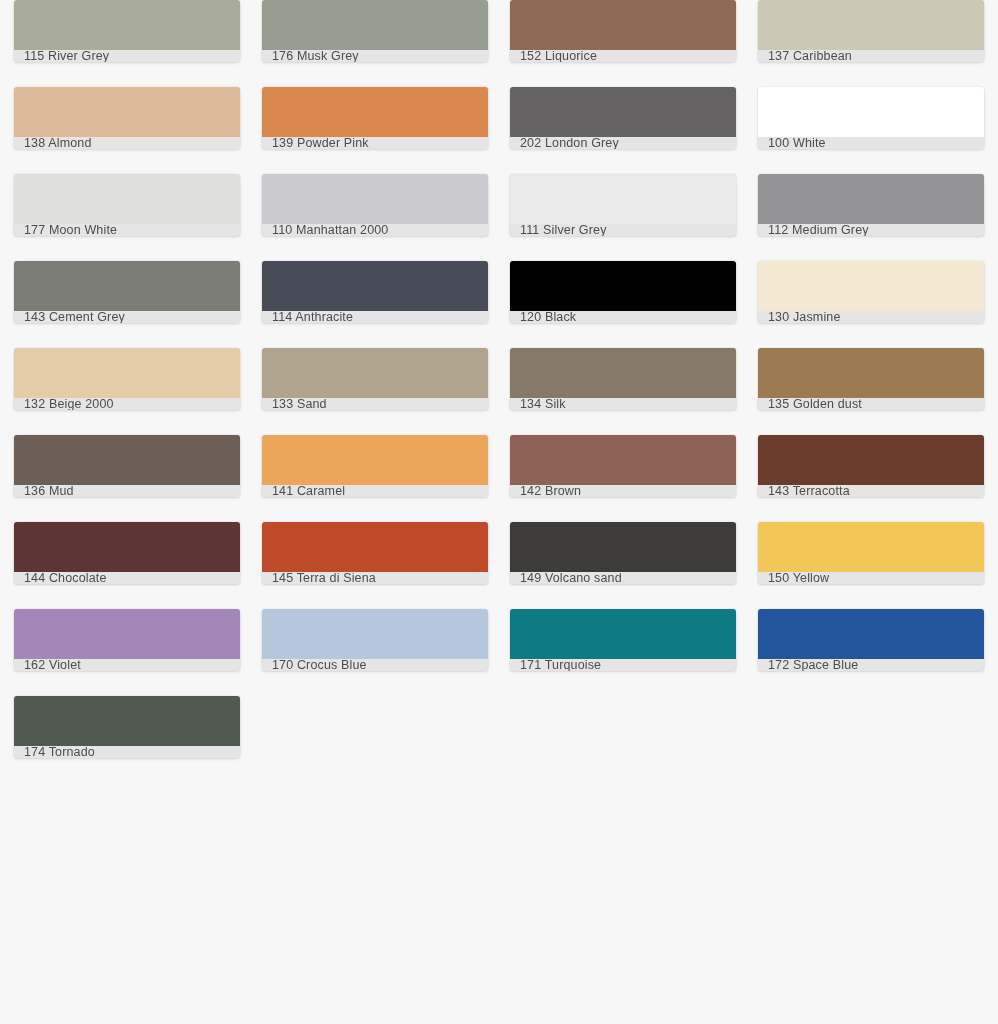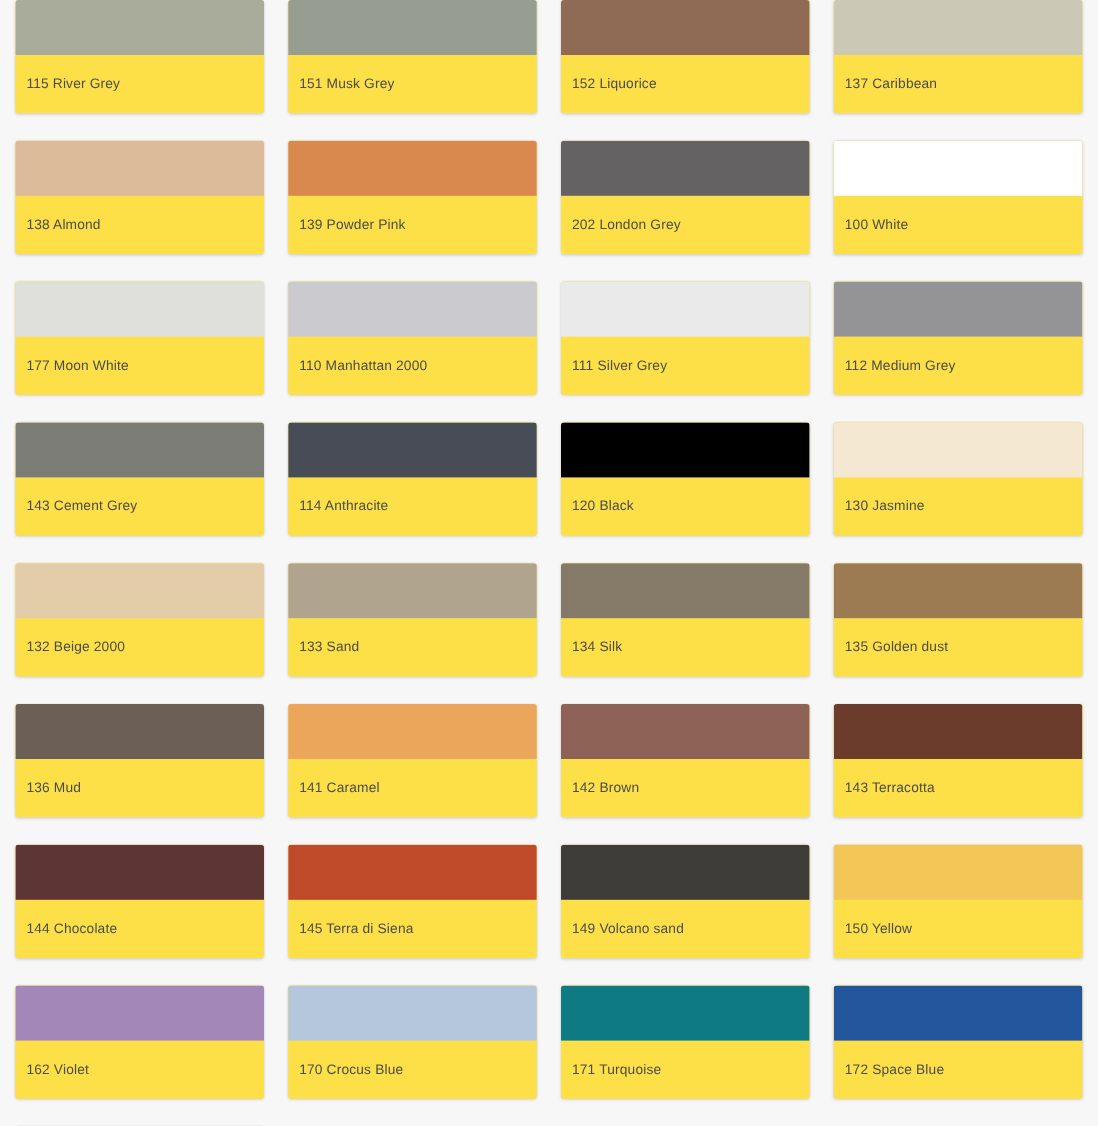--- a/index.html
+++ b/index.html
@@ -15,26 +15,26 @@
   #swatch-grid {
     display: grid;
     grid-template-columns: repeat(4, 1fr);
     column-gap: 22px;
     row-gap: 0px;
     padding: 0px 14px 0 14px;
     width: 998px;
   }
 
   .swatch-card {
-    background: #fde047;
+    background: #e5e5e5;
     border-radius: 3px;
     box-shadow: 0 1px 3px rgba(0,0,0,0.12), 0 0 0 1px rgba(0,0,0,0.025);
     overflow: hidden;
     margin-bottom: 25px;
-    height: 103px;
+    height: 62px;
     display: flex;
     flex-direction: column;
   }
 
   .swatch-color {
     height: 50px;
     width: 100%;
     flex: none;
   }
 
@@ -54,21 +54,21 @@
 </head>
 <body>
 
 <main id="swatch-grid">
     <div class="swatch-card">
       <div class="swatch-color" style="background: rgb(170, 172, 155);"></div>
       <div class="swatch-label">115 River Grey</div>
     </div>
     <div class="swatch-card">
       <div class="swatch-color" style="background: rgb(152, 157, 146);"></div>
-      <div class="swatch-label">151 Musk Grey</div>
+      <div class="swatch-label">176 Musk Grey</div>
     </div>
     <div class="swatch-card">
       <div class="swatch-color" style="background: rgb(143, 106, 84);"></div>
       <div class="swatch-label">152 Liquorice</div>
     </div>
     <div class="swatch-card">
       <div class="swatch-color" style="background: rgb(203, 201, 182);"></div>
       <div class="swatch-label">137 Caribbean</div>
     </div>
     <div class="swatch-card">

